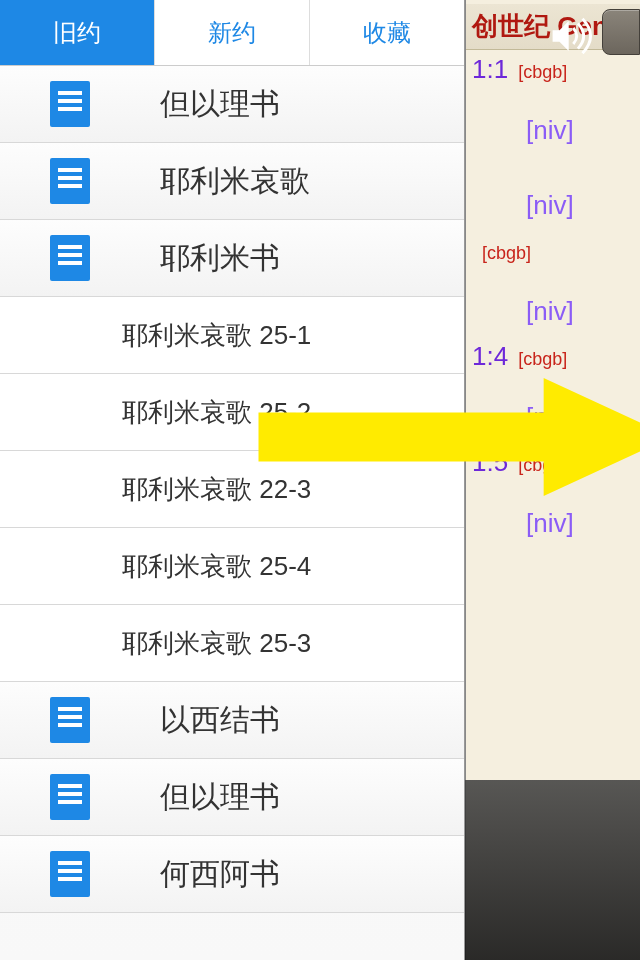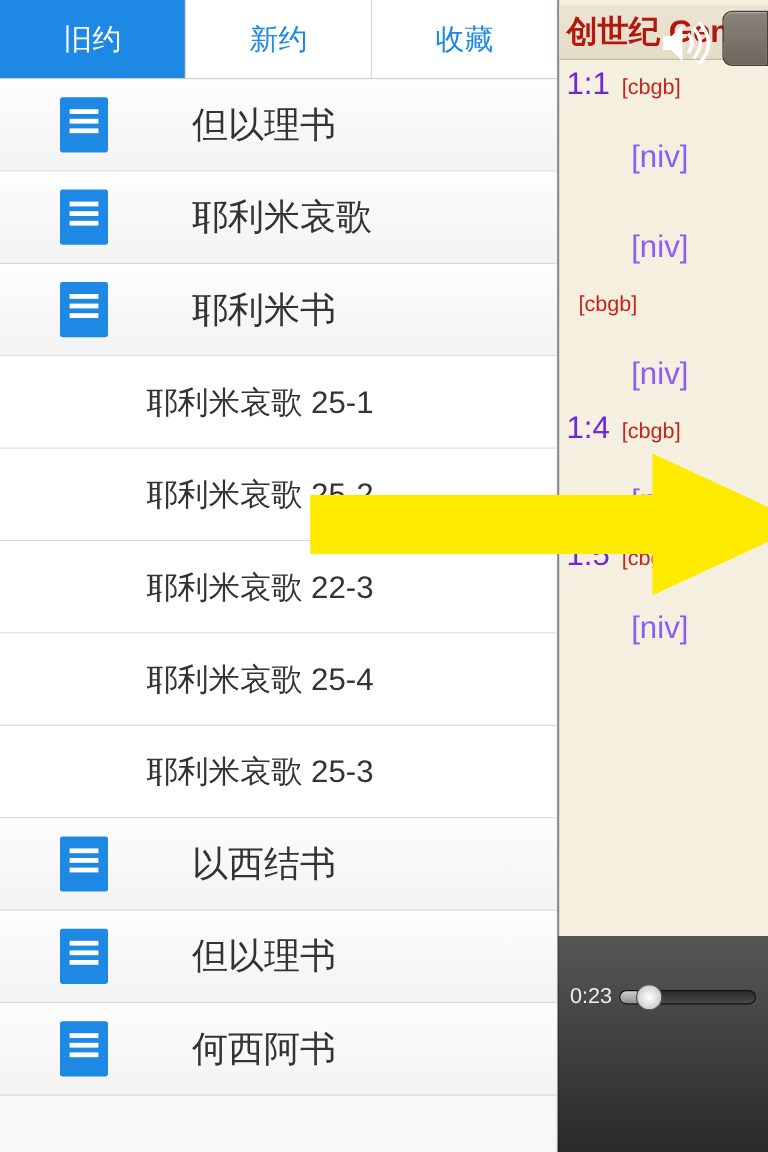--- a/index.html
+++ b/index.html
@@ -294,27 +294,20 @@
               <path d="M6 18 L3 15 L6 12" fill="#ddd"></path>
           </svg>
         </span>
         <span>
           <svg viewBox="0 0 24 24" fill="#ddd">
               <path d="M6 4 V20 L16 12 Z"></path>
               <rect x="17" y="4" width="3" height="16"></rect>
             </svg>
         </span>
       </div>
-      <div class="progress-row">
-        <span class="time">0:23</span>
-        <div class="track">
-          <div class="fill"></div>
-          <div class="knob"></div>
-        </div>
-      </div>
     </div>
   </div>
 
 </div>
 
 <div class="audio-icon">
   <svg viewBox="0 0 40 34" fill="none">
     <path d="M4 12 H10 L18 4 V30 L10 22 H4 Z" fill="#fff"></path>
     <path d="M22 10 Q28 17 22 24" stroke="#fff" stroke-width="2.5" fill="none"></path>
     <path d="M26 6 Q36 17 26 28" stroke="#fff" stroke-width="2.5" fill="none"></path>

